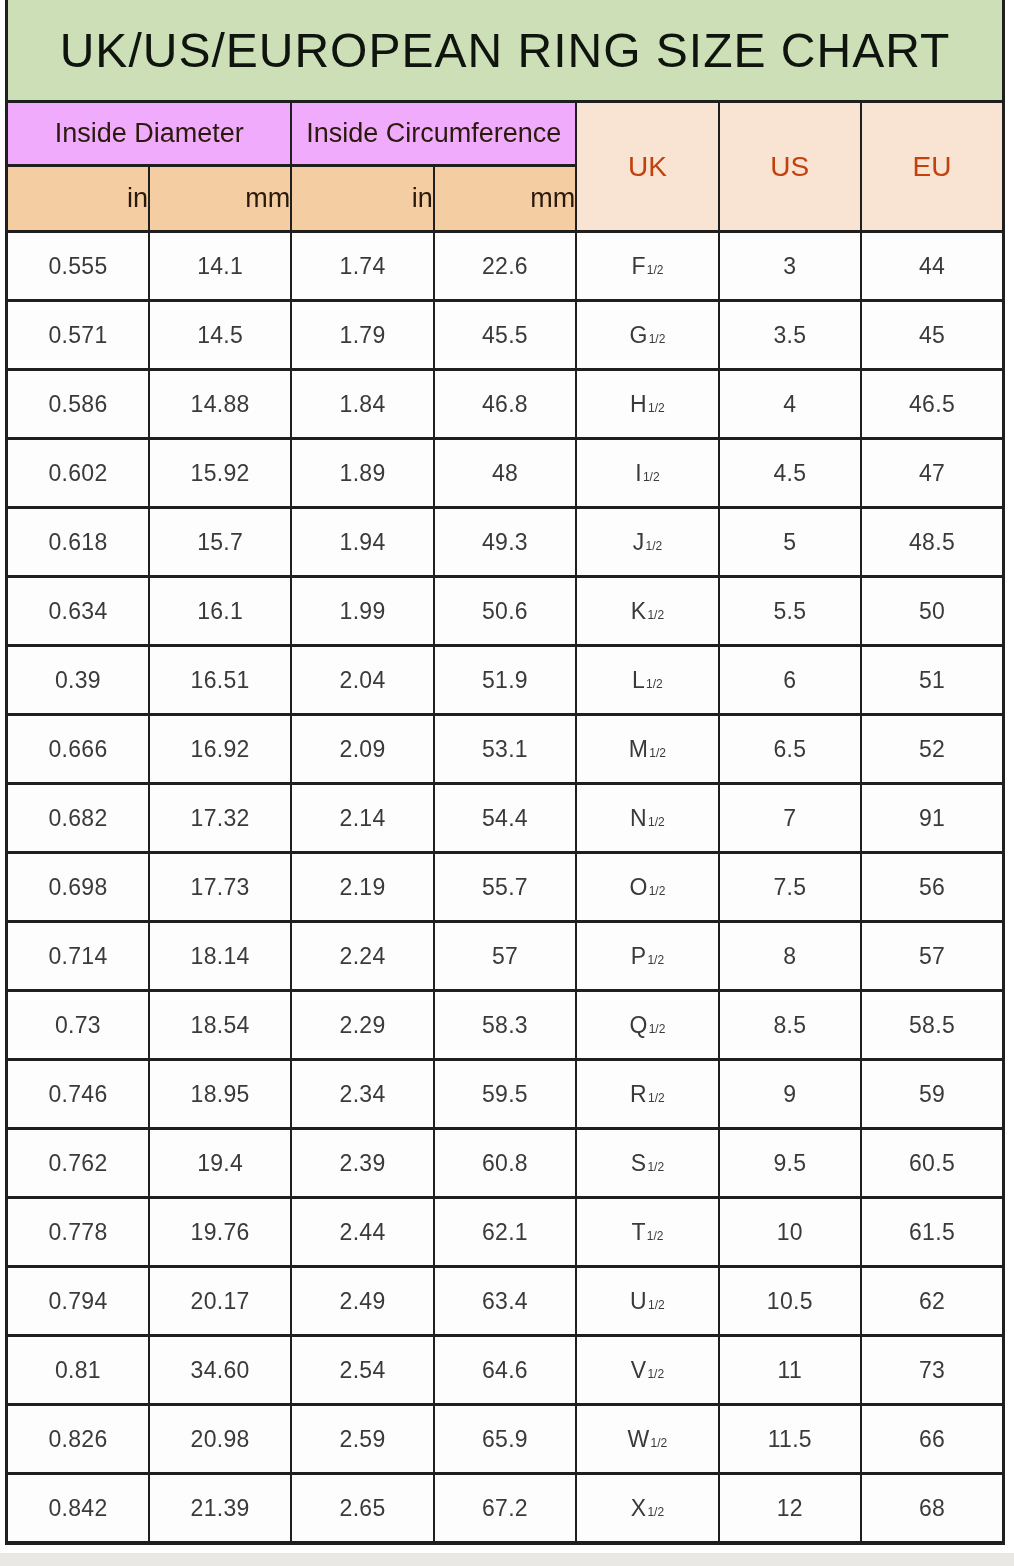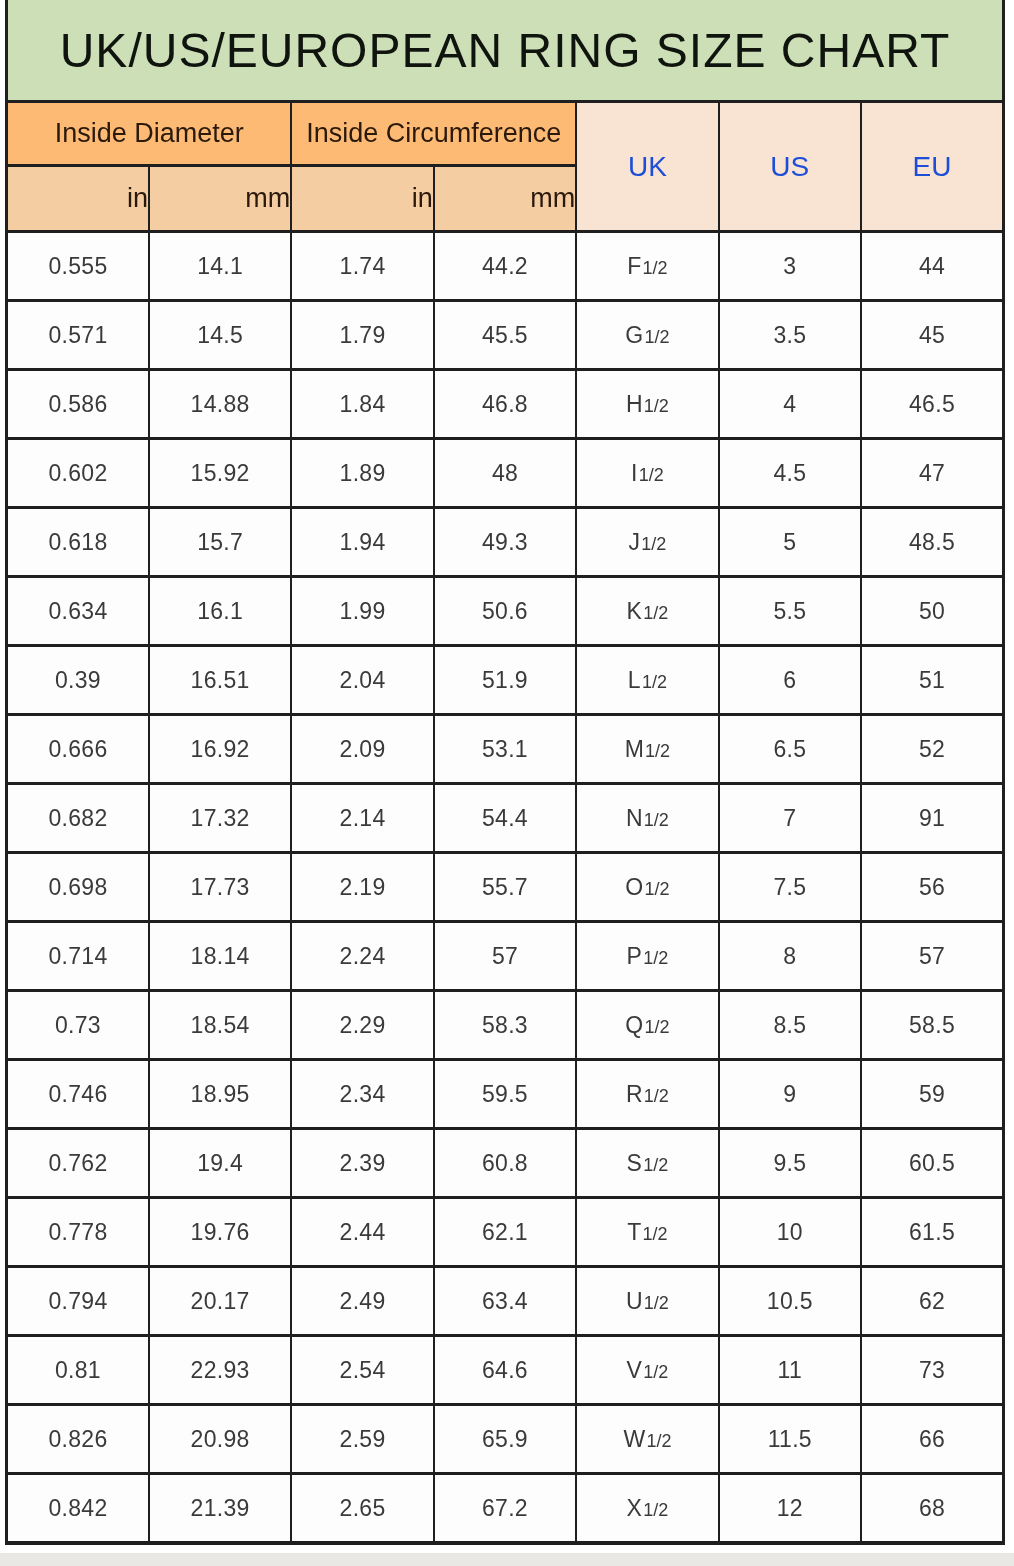--- a/index.html
+++ b/index.html
@@ -37,48 +37,48 @@
     height: 100px;
     background: #cddfb7;
     color: #10140e;
     font-size: 48px;
     font-weight: 400;
     letter-spacing: 1px;
     white-space: nowrap;
   }
   th.ghead {
     height: 61px;
-    background: #fdba74;
+    background: #f0abfc;
     color: #2b190c;
     font-size: 27px;
     font-weight: 400;
   }
   th.shead {
     height: 63px;
     background: #f5cda3;
     color: #2b190c;
     font-size: 27px;
     font-weight: 400;
     text-align: right;
   }
   th.phead {
     background: #f9e3d2;
-    color: #1d4ed8;
+    color: #c2410c;
     font-size: 28px;
     font-weight: 400;
   }
   td.cell {
     height: 66px;
     background: #fdfdfd;
     color: #3a3a3a;
     font-size: 23px;
     letter-spacing: 0.3px;
   }
   .uk-frac {
-    font-size: 18px;
+    font-size: 12px;
     margin-left: 1px;
     letter-spacing: 0;
   }
   .bottom-strip {
     position: absolute;
     left: 0; right: 0; bottom: 0;
     height: 13px;
     background: #e9e8e4;
   }
 </style>
@@ -112,21 +112,21 @@
         <th class="shead">mm</th>
         <th class="shead">in</th>
         <th class="shead">mm</th>
       </tr>
     </thead>
     <tbody>
         <tr>
     <td class="cell">0.555</td>
     <td class="cell">14.1</td>
     <td class="cell">1.74</td>
-    <td class="cell">44.2</td>
+    <td class="cell">22.6</td>
     <td class="cell"><span class="uk-letter">F</span><span class="uk-frac">1/2</span></td>
     <td class="cell">3</td>
     <td class="cell">44</td>
   </tr>
         <tr>
     <td class="cell">0.571</td>
     <td class="cell">14.5</td>
     <td class="cell">1.79</td>
     <td class="cell">45.5</td>
     <td class="cell"><span class="uk-letter">G</span><span class="uk-frac">1/2</span></td>
@@ -254,21 +254,21 @@
     <td class="cell">0.794</td>
     <td class="cell">20.17</td>
     <td class="cell">2.49</td>
     <td class="cell">63.4</td>
     <td class="cell"><span class="uk-letter">U</span><span class="uk-frac">1/2</span></td>
     <td class="cell">10.5</td>
     <td class="cell">62</td>
   </tr>
         <tr>
     <td class="cell">0.81</td>
-    <td class="cell">22.93</td>
+    <td class="cell">34.60</td>
     <td class="cell">2.54</td>
     <td class="cell">64.6</td>
     <td class="cell"><span class="uk-letter">V</span><span class="uk-frac">1/2</span></td>
     <td class="cell">11</td>
     <td class="cell">73</td>
   </tr>
         <tr>
     <td class="cell">0.826</td>
     <td class="cell">20.98</td>
     <td class="cell">2.59</td>

